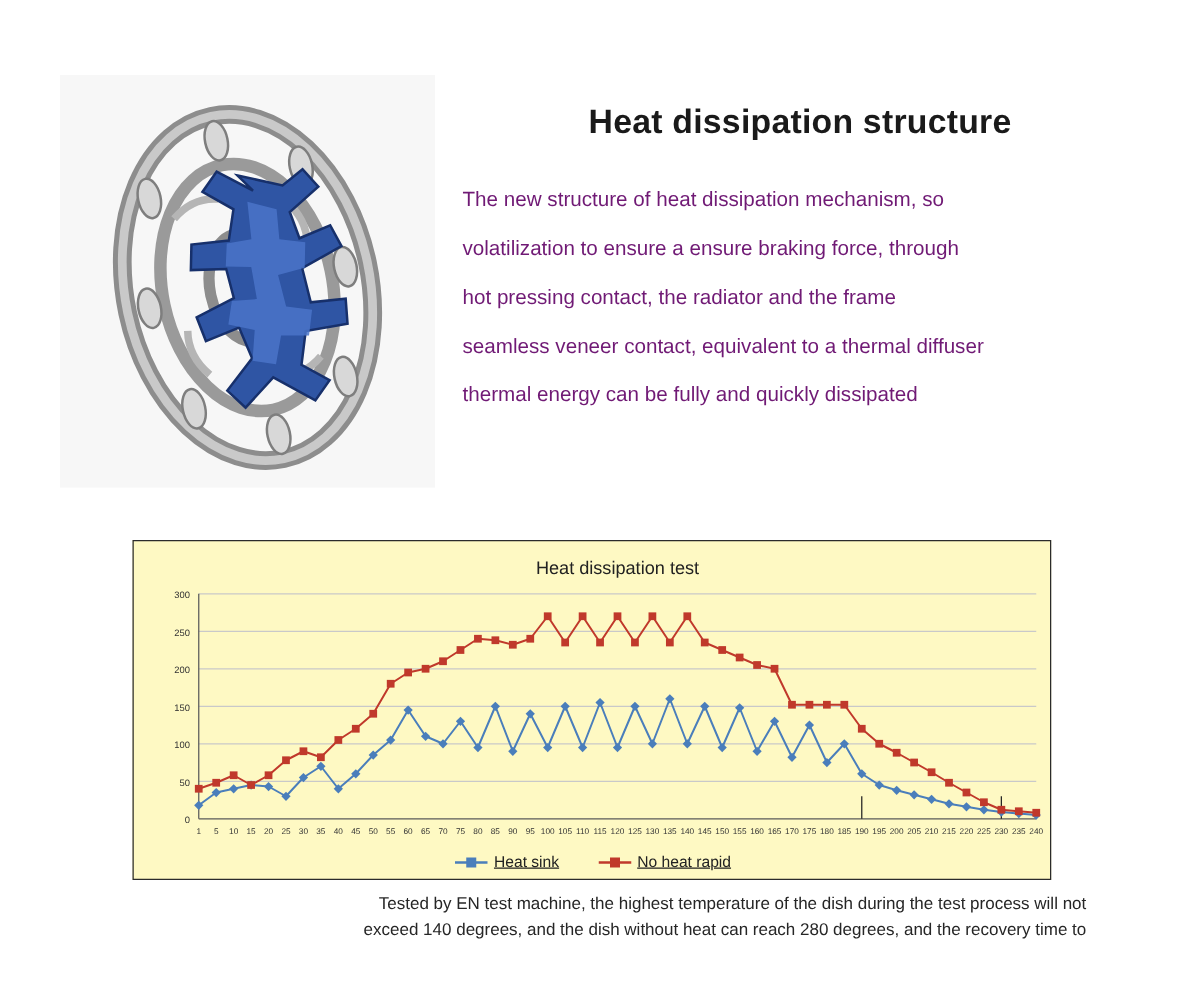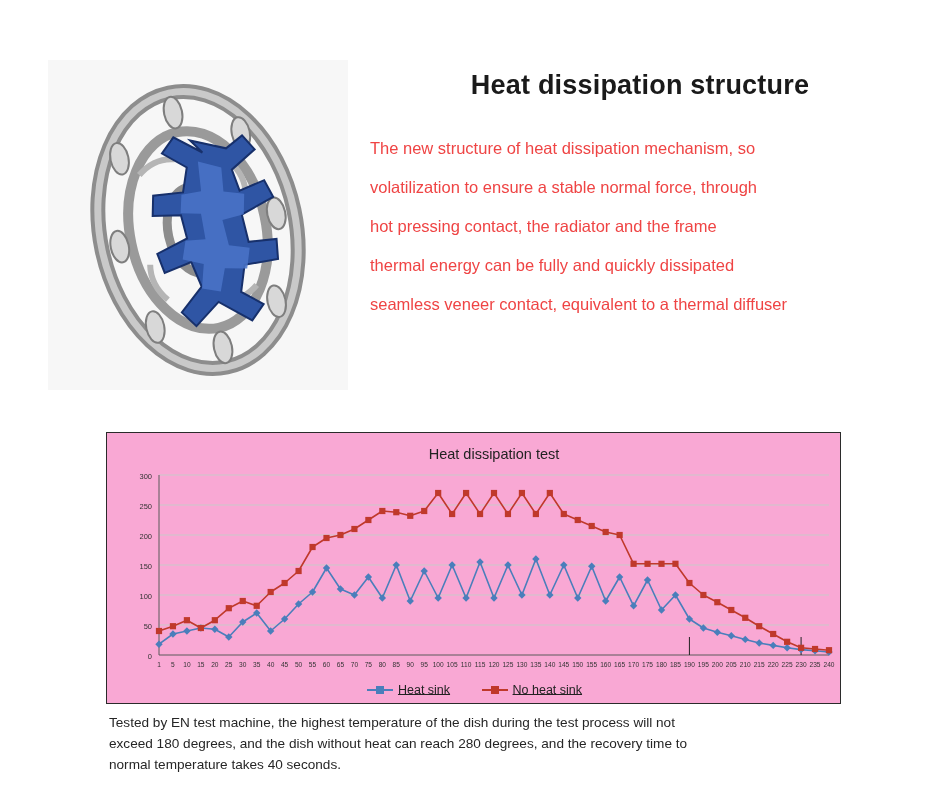--- a/index.html
+++ b/index.html
@@ -41,43 +41,43 @@
     position: absolute;
     left: 370px;
     top: 40px;
     width: 540px;
   }
   .hero-title {
     font-size: 27px;
     font-weight: bold;
     color: #1a1a1a;
     text-align: center;
-    margin: 0 0 28px 0;
+    margin: 12px 0 28px 0;
     letter-spacing: 0.2px;
   }
   .hero-para {
     font-size: 16.5px;
     line-height: 39px;
-    color: #ef4444;
+    color: #701a75;
     margin: 0;
     white-space: nowrap;
   }
   .hero-para span {
     display: block;
   }
 
   
   .chart-wrap {
     position: absolute;
     left: 106px;
     top: 432px;
     width: 735px;
     height: 272px;
     border: 1px solid #2b2b2b;
-    background: #f9a8d4;
+    background: #fef9c3;
     box-sizing: border-box;
   }
   .plot {
     position: absolute;
     left: 0;
     top: 0;
     width: 735px;
     height: 272px;
   }
   .legend {
@@ -117,21 +117,21 @@
   
   .caption {
     position: absolute;
     left: 109px;
     top: 712px;
     width: 760px;
     font-size: 13.6px;
     line-height: 21px;
     color: #262626;
   }
-  .caption span { display: block; }
+  .caption span { display: block; text-align: right; }
 </style>
 </head>
 <body>
 
 <div class="page">
 
   <div class="hero">
 
     <div class="hero-image">
       <svg width="300" height="330" viewBox="0 0 300 330">
@@ -170,24 +170,24 @@
             <path d="M -2 -70 l 22 10 l -2 24 l 20 6 l -4 20 l -22 2 l 2 26 l 20 6 l -6 20 l -22 -4 l -8 22 l -18 -6 l 6 -24 l -20 -8 l 6 -18 l 20 2 l 0 -26 l -20 -4 l 4 -18 l 20 0 z"></path>
           </g>
         </g>
       </svg>
     </div>
 
     <div class="hero-text">
       <h1 class="hero-title">Heat dissipation structure</h1>
       <p class="hero-para">
         <span>The new structure of heat dissipation mechanism, so</span>
-        <span>volatilization to ensure a stable normal force, through</span>
+        <span>volatilization to ensure a ensure braking force, through</span>
         <span>hot pressing contact, the radiator and the frame</span>
+        <span>seamless veneer contact, equivalent to a thermal diffuser</span>
         <span>thermal energy can be fully and quickly dissipated</span>
-        <span>seamless veneer contact, equivalent to a thermal diffuser</span>
       </p>
     </div>
   </div>
 
   <div class="chart-wrap">
     <svg class="plot" id="chart-svg" viewBox="0 0 735 272">
         <text x="387" y="26" text-anchor="middle" font-size="14.5" fill="#222" font-family="&quot;Liberation Sans&quot;, sans-serif">Heat dissipation test</text>
         <line x1="52" y1="222" x2="722" y2="222" stroke="#5a5a5a" stroke-width="1"></line>
         <text x="45" y="225.5" text-anchor="end" font-size="7.5" fill="#333" font-family="&quot;Liberation Sans&quot;, sans-serif">0</text>
         <line x1="52" y1="192" x2="722" y2="192" stroke="#c9c9c9" stroke-width="1"></line>
@@ -354,24 +354,23 @@
         <rect x="690.9833333333333" y="211.70000000000002" width="6.2" height="6.2" fill="#c0392b"></rect>
         <rect x="704.9416666666666" y="212.9" width="6.2" height="6.2" fill="#c0392b"></rect>
         <rect x="718.9" y="214.1" width="6.2" height="6.2" fill="#c0392b"></rect>
       </svg>
 
     <div class="legend">
       <span class="legend-item">
         <span class="legend-swatch" id="sw0" style="background: rgb(74, 126, 187);"></span><span class="legend-label">Heat sink</span>
       </span>
       <span class="legend-item">
-        <span class="legend-swatch" id="sw1" style="background: rgb(192, 57, 43);"></span><span class="legend-label">No heat sink</span>
+        <span class="legend-swatch" id="sw1" style="background: rgb(192, 57, 43);"></span><span class="legend-label">No heat rapid</span>
       </span>
     </div>
   </div>
 
   <div class="caption">
     <span>Tested by EN test machine, the highest temperature of the dish during the test process will not</span>
-    <span>exceed 180 degrees, and the dish without heat can reach 280 degrees, and the recovery time to</span>
-    <span>normal temperature takes 40 seconds.</span>
+    <span>exceed 140 degrees, and the dish without heat can reach 280 degrees, and the recovery time to</span>
   </div>
 
 </div>
 
 </body></html>

